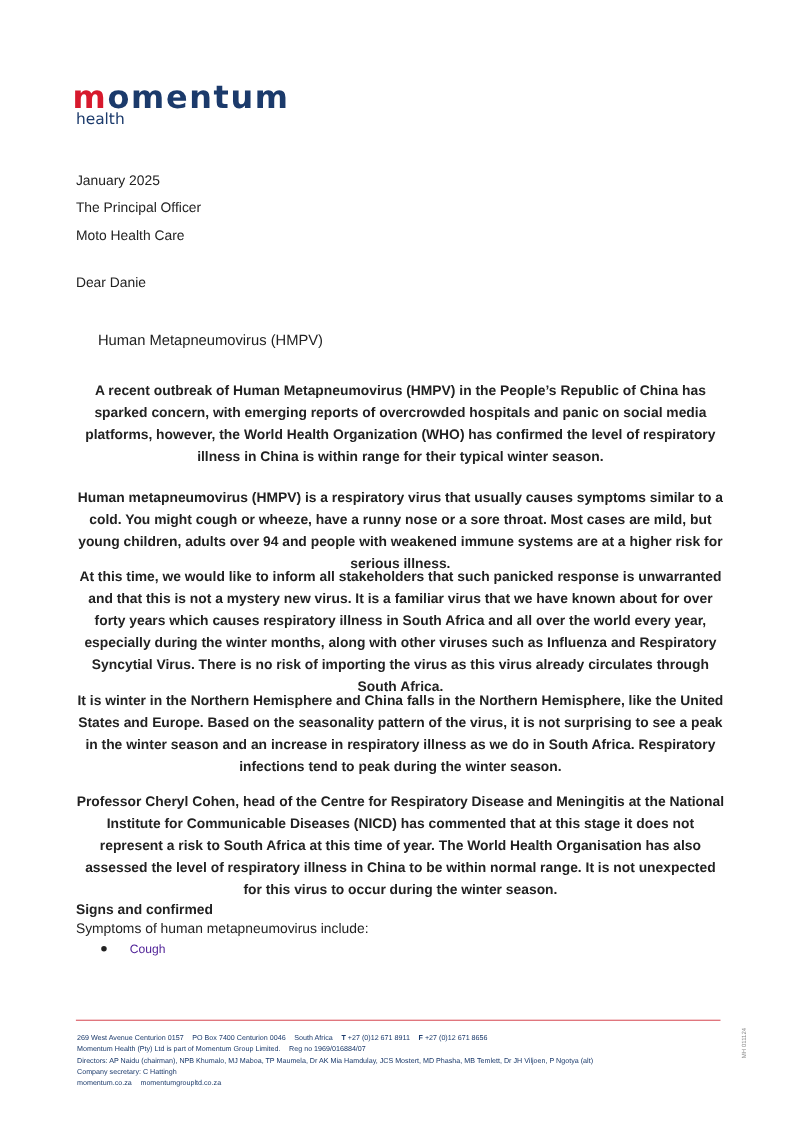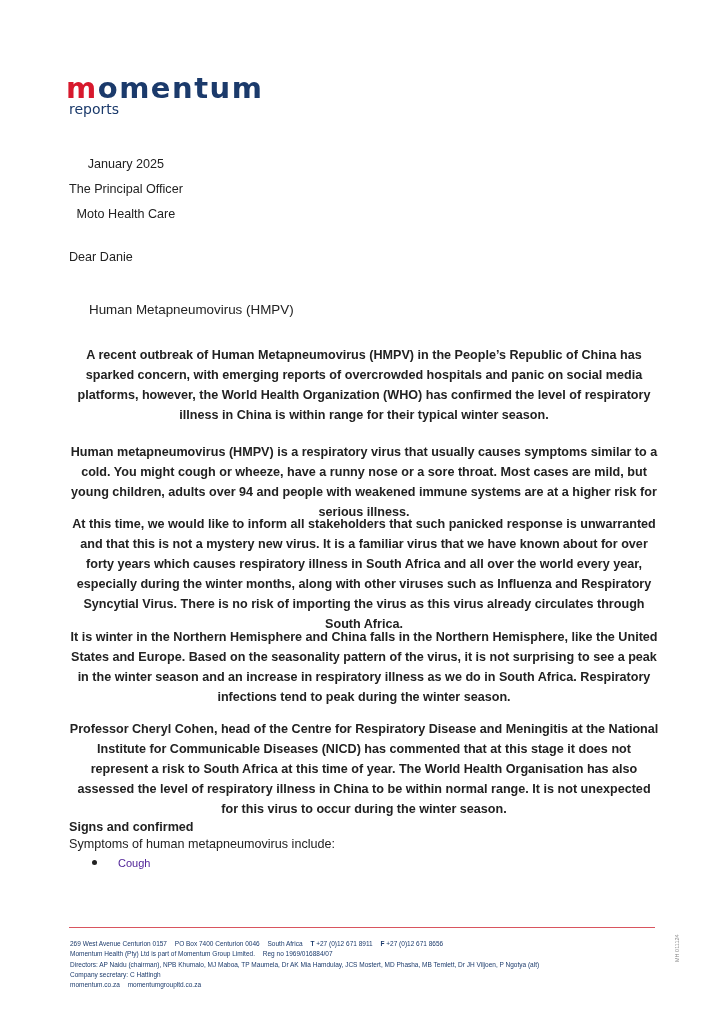--- a/index.html
+++ b/index.html
@@ -2,21 +2,21 @@
 <html><head>
 <meta charset="utf-8">
 <style>
   html, body { margin: 0; padding: 0; background: #ffffff; }
   body { width: 723px; height: 1024px; position: relative; overflow: hidden; font-family: "Liberation Sans", sans-serif; color: #1a1a1a; }
   .logo { position: absolute; left: 66px; top: 74px; }
   .logo-word { font-family: "DejaVu Sans", sans-serif; font-weight: bold; font-size: 29px; letter-spacing: 1.5px; line-height: 28px; color: #1b3a6b; }
   .logo-word .m { color: #d7192d; }
   .logo-sub { font-family: "DejaVu Sans", sans-serif; font-size: 14px; color: #1b3a6b; line-height: 14px; margin-left: 3px; margin-top: 0px; }
   .text { position: absolute; left: 69px; font-size: 12.6px; line-height: 20px; color: #222; }
-  .addr { top: 154px; text-align: center; }
+  .addr { top: 154px; }
   .addr div { height: 25px; line-height: 20px; }
   .greeting { top: 247px; }
   .title { top: 300px; font-weight: normal; font-size: 13.4px; margin-left: 20px; }
   .para { width: 590px; text-align: center; font-weight: bold; }
   .p1 { top: 345px; }
   .p2 { top: 442px; }
   .p3 { top: 514px; }
   .p4 { top: 627px; }
   .p5 { top: 719px; }
   .signs { top: 817px; font-weight: bold; }
@@ -28,21 +28,21 @@
   .footer { position: absolute; left: 70px; top: 939px; font-size: 6.5px; line-height: 10.3px; color: #1b3a6b; }
   .footer .b { font-weight: bold; }
   .footer .gap { display: inline-block; width: 6px; }
   .side-ref { position: absolute; left: 674px; top: 926px; font-size: 5.5px; color: #8a8a8a; transform: rotate(-90deg); transform-origin: left top; white-space: nowrap; top: 962px; }
 </style>
 </head>
 <body>
 
 <div class="logo">
   <div class="logo-word"><span class="m">m</span><span>omentum</span></div>
-  <div class="logo-sub">reports</div>
+  <div class="logo-sub">health</div>
 </div>
 
 <div class="text addr">
   <div>January 2025</div>
   <div>The Principal Officer</div>
   <div>Moto Health Care</div>
 </div>
 
 <div class="text greeting">Dear Danie</div>
 

